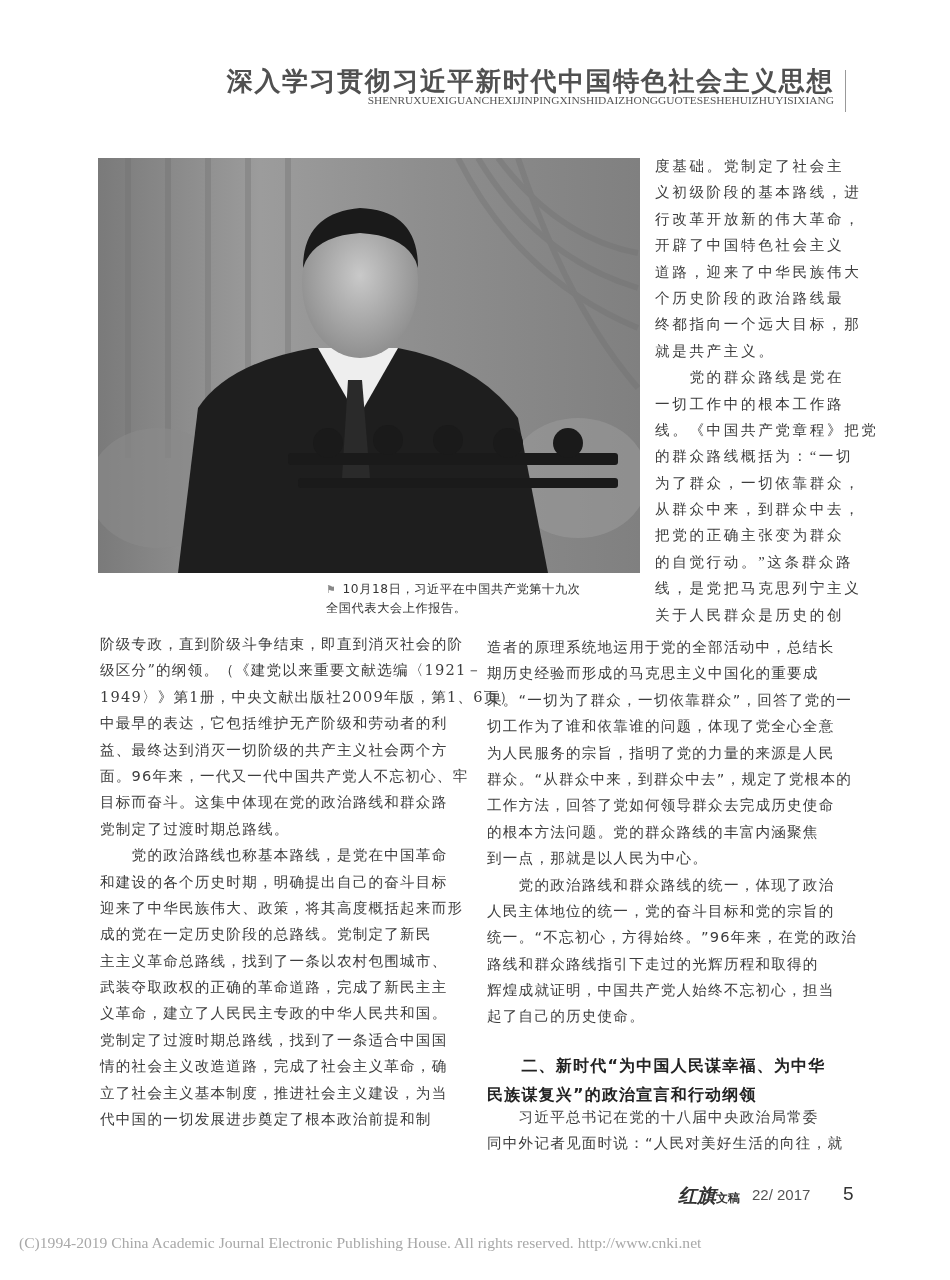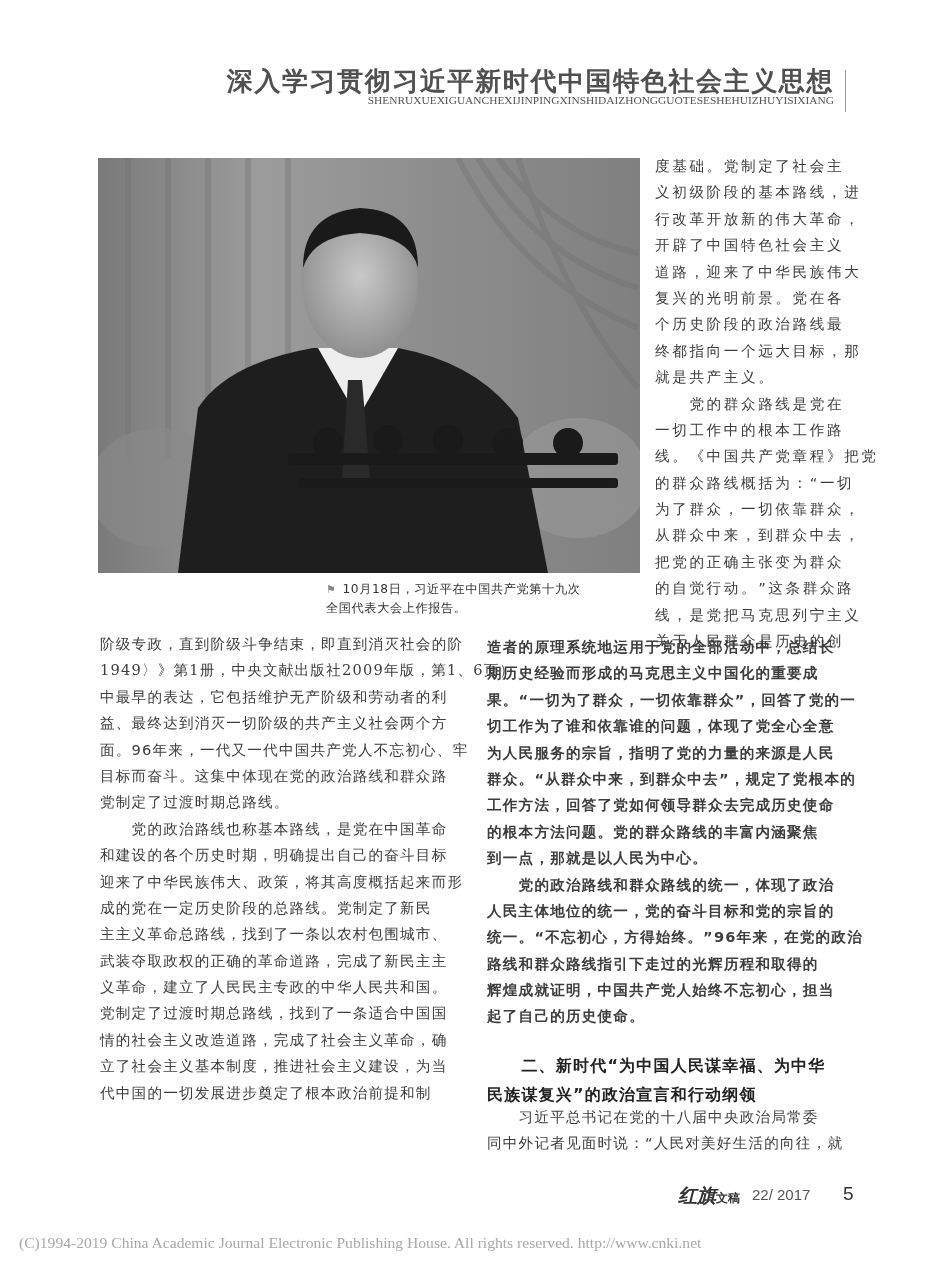--- a/index.html
+++ b/index.html
@@ -24,24 +24,24 @@
     position: absolute; left: 98px; top: 158px; width: 542px; height: 415px; overflow: hidden;
     background: linear-gradient(90deg, #6e6e6e 0%, #8a8a8a 20%, #9a9a9a 50%, #8c8c8c 80%, #7a7a7a 100%);
   }
   .caption {
     position: absolute; left: 326px; top: 580px; width: 312px;
     font-size: 12.2px; line-height: 19px; color: #333; letter-spacing: 0.6px;
   }
   .caption .flag { color: #888; margin-right: 6px; font-size: 11px; }
   .para { position: absolute; font-size: 14.6px; color: #3d3d3d; }
   .line { height: 26.4px; line-height: 26.4px; white-space: nowrap; letter-spacing: 1.2px; }
-  .right-narrow { left: 655px; top: 153px; width: 205px; }
+  .right-narrow { left: 655px; top: 153px; width: 205px; font-family: Liberation Serif, serif; }
   .right-narrow .line { letter-spacing: 2.6px; }
   .left-col { left: 100px; top: 631px; width: 380px; }
-  .right-col { left: 487px; top: 634px; width: 376px; font-weight: bold; }
+  .right-col { left: 487px; top: 634px; width: 376px; }
   .cite { font-family: "DejaVu Serif", serif; }
   .section-heading {
     position: absolute; left: 487px; top: 1051px; width: 378px;
     font-weight: bold; font-size: 16px; color: #222; letter-spacing: 2px;
   }
   .section-heading .line { height: 29px; line-height: 29px; }
   .right-col2 { left: 487px; top: 1104px; width: 376px; }
   .footer-brand {
     position: absolute; left: 678px; top: 1183px;
     font-family: Liberation Mono, monospace; font-style: italic; font-weight: bold; font-size: 19px; color: #333;
@@ -116,38 +116,38 @@
   <div><span class="flag">⚑</span><span>10月18日，习近平在中国共产党第十九次</span></div>
   <div>全国代表大会上作报告。</div>
 </div>
 
 <div class="para right-narrow">
   <div class="line">度基础。党制定了社会主</div>
   <div class="line">义初级阶段的基本路线，进</div>
   <div class="line">行改革开放新的伟大革命，</div>
   <div class="line">开辟了中国特色社会主义</div>
   <div class="line">道路，迎来了中华民族伟大</div>
-  <div class="line">复兴的光明前景。党在各</div>
   <div class="line">个历史阶段的政治路线最</div>
   <div class="line">终都指向一个远大目标，那</div>
   <div class="line">就是共产主义。</div>
   <div class="line">　　党的群众路线是党在</div>
   <div class="line">一切工作中的根本工作路</div>
   <div class="line">线。《中国共产党章程》把党</div>
   <div class="line">的群众路线概括为：“一切</div>
   <div class="line">为了群众，一切依靠群众，</div>
   <div class="line">从群众中来，到群众中去，</div>
   <div class="line">把党的正确主张变为群众</div>
   <div class="line">的自觉行动。”这条群众路</div>
   <div class="line">线，是党把马克思列宁主义</div>
   <div class="line">关于人民群众是历史的创</div>
 </div>
 
 <div class="para left-col">
   <div class="line">阶级专政，直到阶级斗争结束，即直到消灭社会的阶</div>
+  <div class="line cite">级区分”的纲领。（《建党以来重要文献选编〈1921－</div>
   <div class="line cite">1949〉》第1册，中央文献出版社2009年版，第1、6页）</div>
   <div class="line">中最早的表达，它包括维护无产阶级和劳动者的利</div>
   <div class="line">益、最终达到消灭一切阶级的共产主义社会两个方</div>
   <div class="line">面。96年来，一代又一代中国共产党人不忘初心、牢</div>
   <div class="line">目标而奋斗。这集中体现在党的政治路线和群众路</div>
   <div class="line">党制定了过渡时期总路线。</div>
   <div class="line">　　党的政治路线也称基本路线，是党在中国革命</div>
   <div class="line">和建设的各个历史时期，明确提出自己的奋斗目标</div>
   <div class="line">迎来了中华民族伟大、政策，将其高度概括起来而形</div>
   <div class="line">成的党在一定历史阶段的总路线。党制定了新民</div>

